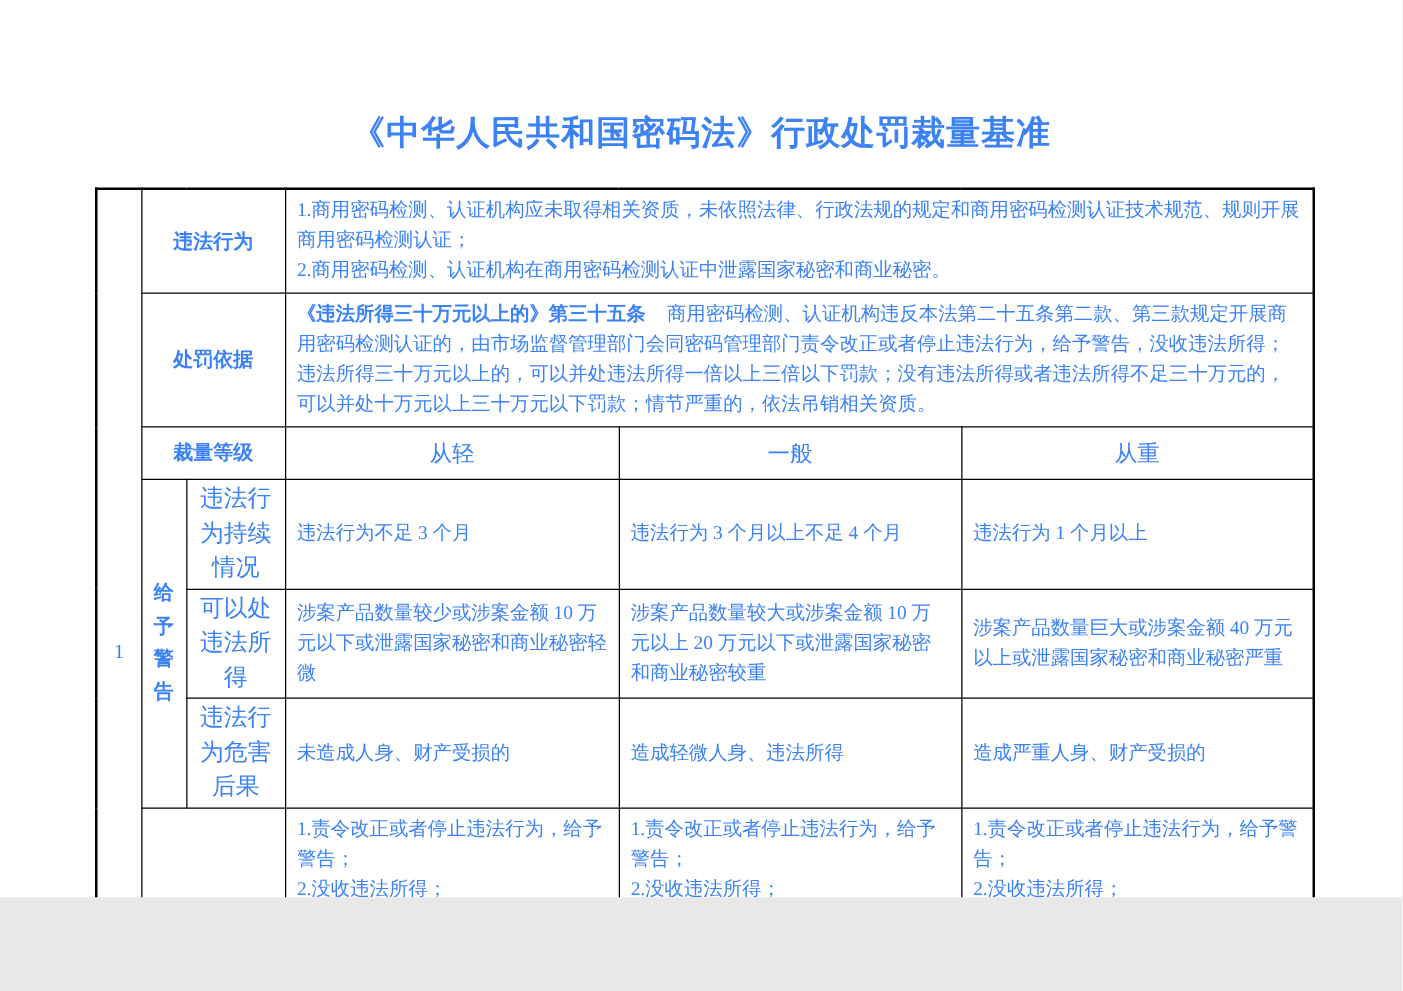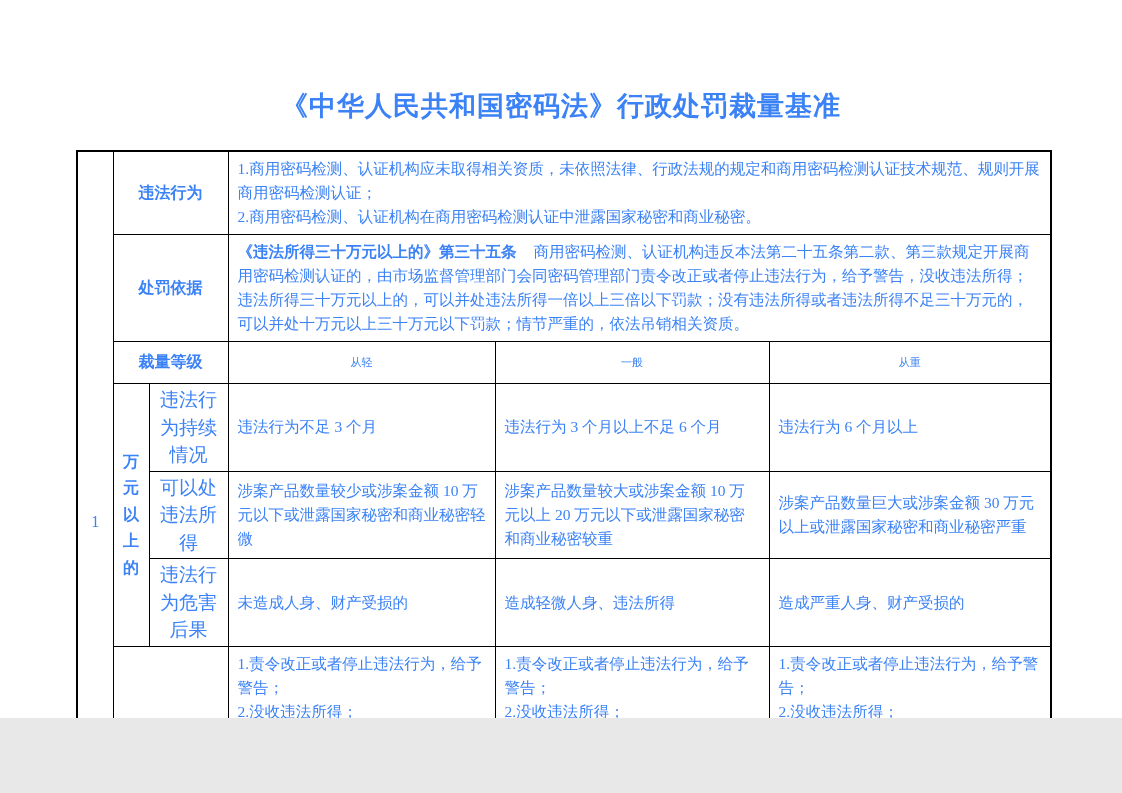--- a/index.html
+++ b/index.html
@@ -48,21 +48,21 @@
     text-align: center;
     padding: 10px 4px;
   }
   td.sublabel {
     font-size: 19px;
     text-align: center;
     padding: 2px 6px;
     line-height: 1.45;
   }
   td.level {
-    font-size: 11px;
+    font-size: 18px;
     text-align: center;
     padding: 2px 4px;
   }
   td.content {
     font-size: 15.5px;
     padding: 5px 9px;
     line-height: 1.55;
     text-align: left;
   }
   .prewrap { white-space: pre-line; }
@@ -127,32 +127,32 @@
     </tr>
 
     <tr class="r-level">
       <td class="label" colspan="2">裁量等级</td>
       <td class="level">从轻</td>
       <td class="level">一般</td>
       <td class="level">从重</td>
     </tr>
 
     <tr class="r-f1">
-      <td class="label" rowspan="3"><span class="vtext">万元以上的</span></td>
+      <td class="label" rowspan="3"><span class="vtext">给予警告</span></td>
       <td class="sublabel">违法行为持续情况</td>
       <td class="content">违法行为不足 3 个月</td>
-      <td class="content">违法行为 3 个月以上不足 6 个月</td>
-      <td class="content">违法行为 6 个月以上</td>
+      <td class="content">违法行为 3 个月以上不足 4 个月</td>
+      <td class="content">违法行为 1 个月以上</td>
     </tr>
 
     <tr class="r-f2">
       <td class="sublabel">可以处违法所得</td>
       <td class="content">涉案产品数量较少或涉案金额 10 万元以下或泄露国家秘密和商业秘密轻微</td>
       <td class="content">涉案产品数量较大或涉案金额 10 万元以上 20 万元以下或泄露国家秘密和商业秘密较重</td>
-      <td class="content">涉案产品数量巨大或涉案金额 30 万元以上或泄露国家秘密和商业秘密严重</td>
+      <td class="content">涉案产品数量巨大或涉案金额 40 万元以上或泄露国家秘密和商业秘密严重</td>
     </tr>
 
     <tr class="r-f3">
       <td class="sublabel">违法行为危害后果</td>
       <td class="content">未造成人身、财产受损的</td>
       <td class="content">造成轻微人身、违法所得</td>
       <td class="content">造成严重人身、财产受损的</td>
     </tr>
 
     <tr class="r-std">

